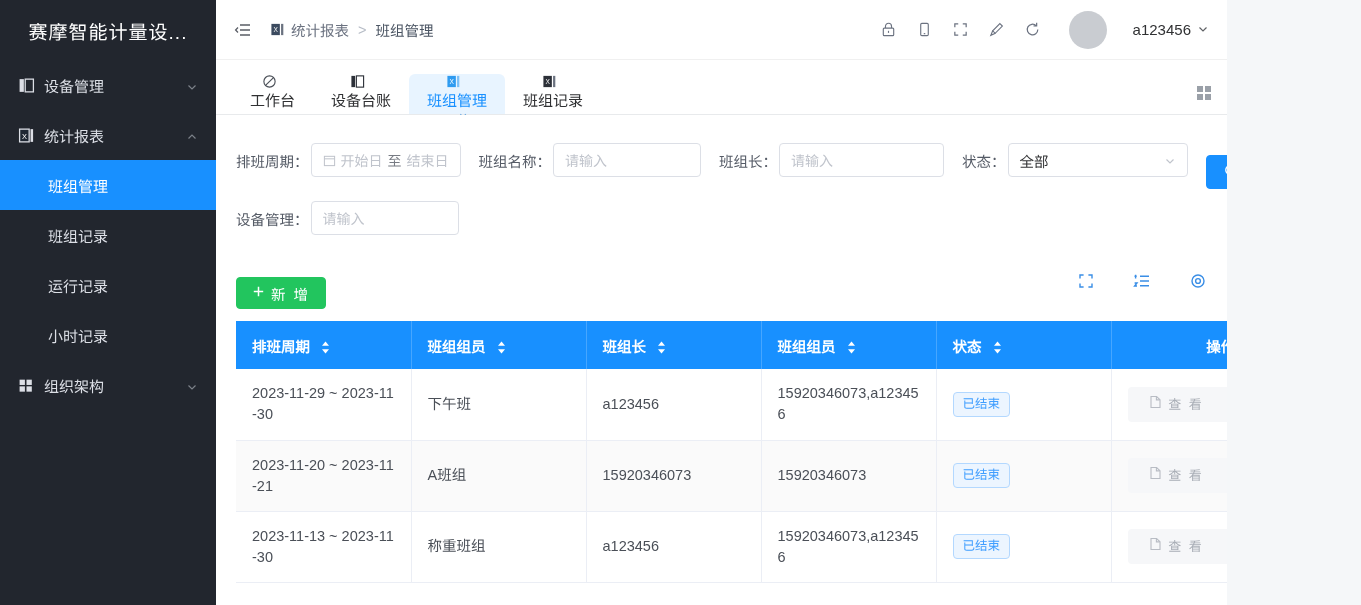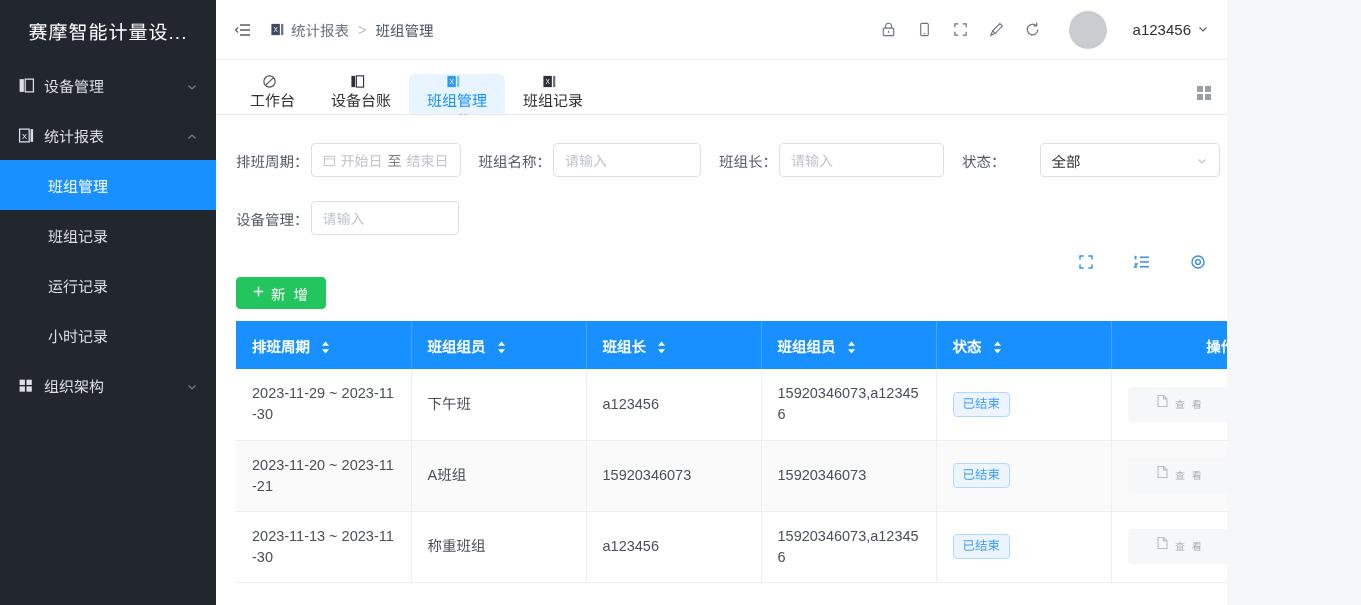--- a/index.html
+++ b/index.html
@@ -150,38 +150,38 @@
     padding: 0 11px; font-size: 14px; color: #c0c4cc;
   }
   .inp.w148 { width: 148px; }
   .inp.w165 { width: 165px; }
   .daterange { width: 150px; gap: 5px; }
   .daterange .cal { color: #c0c4cc; display: inline-flex; width: 13px; height: 13px; }
   .daterange .dr-sep { color: #777b83; }
   .select {
     width: 180px; height: 34px; border: 1px solid #dcdfe6; border-radius: 4px;
     background: #fff; display: flex; align-items: center; justify-content: space-between;
-    padding: 0 11px; font-size: 14.5px; color: #303133; margin-left: 32px;
+    padding: 0 11px; font-size: 14.5px; color: #303133;
   }
   .select .chev { color: #c0c4cc; width: 12px; height: 12px; }
   .btn {
     height: 34px; border-radius: 4px; display: inline-flex;
     align-items: center; justify-content: center; gap: 6px;
     font-size: 14.5px; cursor: pointer; padding: 0 17px; white-space: nowrap; margin-top: 24px;
   }
   .btn-primary { background: #1890ff; color: #fff; border: 1px solid #1890ff; letter-spacing: 2px; }
   .btn-default { background: #fff; color: #5a5e66; border: 1px solid #dcdfe6; letter-spacing: 2px; margin-left: 12px; }
   .btn-success {
     background: #22c55e; color: #fff; border: 1px solid #22c55e;
     letter-spacing: 2px; height: 32px; padding: 0 15px;
   }
 
   
   .table-toolbar {
-    display: flex; align-items: flex-start;
+    display: flex; align-items: center;
     padding: 6px 20px 12px 20px;
   }
   .tt-icons { margin-left: auto; display: flex; align-items: center; gap: 38px; }
   .tt-icon { width: 18px; height: 18px; color: #3a8ee6; cursor: pointer; }
 
   
   .table-wrap { padding: 0 20px; flex: 1; overflow: hidden; }
   table { width: 100%; border-collapse: collapse; table-layout: fixed; }
   thead th {
     background: #1890ff; color: #ffffff;
@@ -210,21 +210,21 @@
     background: #ecf5ff; border: 1px solid #b3d8ff;
     color: #409eff; font-size: 12.5px; border-radius: 4px;
     line-height: 17px;
   }
   .ops {
     display: flex; align-items: center; justify-content: center; gap: 34px;
     background: #f6f7f9; border-radius: 4px; padding: 7px 10px;
   }
   .op {
     display: inline-flex; align-items: center; gap: 6px;
-    font-size: 10px; cursor: pointer; letter-spacing: 2px;
+    font-size: 13px; cursor: pointer; letter-spacing: 2px;
   }
   .op-view { color: #a9aeb6; }
   .op-del { color: #f56c6c; }
   .op svg { flex: none; }
 </style>
 </head>
 <body>
 
 <div class="app">
 

